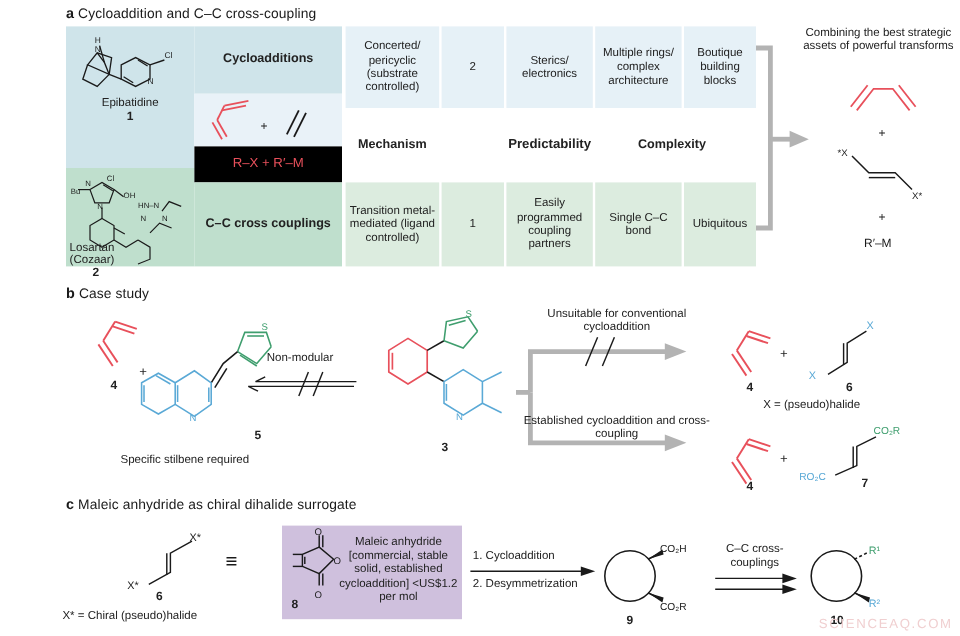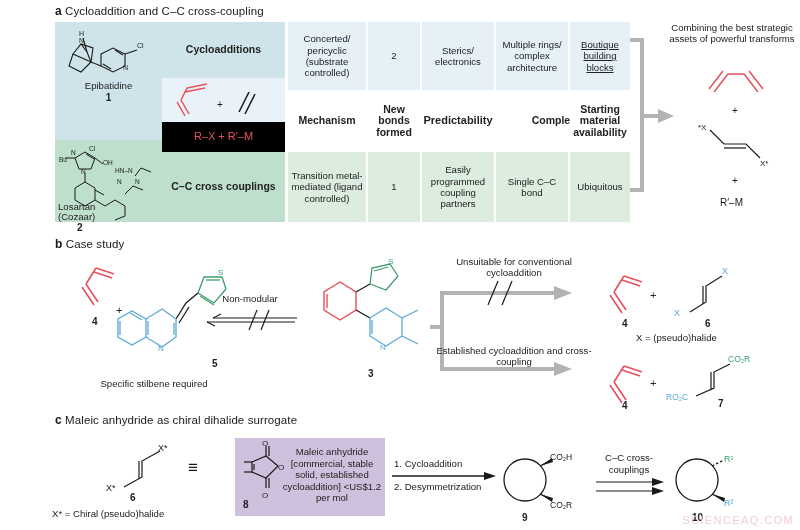--- a/index.html
+++ b/index.html
@@ -117,33 +117,31 @@
   </div>
 
   <div class="cell blue bold" style="left:107px;top:0;width:123px;height:56px;font-size:10.5px;">Cycloadditions</div>
   <div class="cell green bold" style="left:107px;top:130px;width:123px;height:70px;font-size:10.5px;">C–C cross couplings</div>
 
   <div class="cell blue-lt" style="left:233px;top:0;width:78px;height:68px;">Concerted/ pericyclic (substrate controlled)</div>
   <div class="cell white bold" style="left:233px;top:70px;width:78px;height:58px;font-size:10.5px;">Mechanism</div>
   <div class="cell green-lt" style="left:233px;top:130px;width:78px;height:70px;">Transition metal-mediated (ligand controlled)</div>
 
   <div class="cell blue-lt" style="left:313px;top:0;width:52px;height:68px;">2</div>
-  <div class="cell white bold" style="left:313px;top:70px;width:52px;height:58px;font-size:10.5px;">New bonds formed</div>
   <div class="cell green-lt" style="left:313px;top:130px;width:52px;height:70px;">1</div>
 
   <div class="cell blue-lt" style="left:367px;top:0;width:72px;height:68px;">Sterics/ electronics</div>
   <div class="cell white bold" style="left:367px;top:70px;width:72px;height:58px;font-size:11px;">Predictability</div>
   <div class="cell green-lt" style="left:367px;top:130px;width:72px;height:70px;">Easily programmed coupling partners</div>
 
   <div class="cell blue-lt" style="left:441px;top:0;width:72px;height:68px;">Multiple rings/ complex architecture</div>
   <div class="cell white bold" style="left:441px;top:70px;width:72px;height:58px;font-size:10.5px;margin-left:28px;">Complexity</div>
   <div class="cell green-lt" style="left:441px;top:130px;width:72px;height:70px;">Single C–C bond</div>
 
-  <div class="cell blue-lt" style="left:515px;top:0;width:60px;height:68px;text-decoration:underline;">Boutique building blocks</div>
-  <div class="cell white bold" style="left:515px;top:70px;width:60px;height:58px;font-size:10.5px;">Starting material availability</div>
+  <div class="cell blue-lt" style="left:515px;top:0;width:60px;height:68px;">Boutique building blocks</div>
   <div class="cell green-lt" style="left:515px;top:130px;width:60px;height:70px;">Ubiquitous</div>
 </div>
 
 <svg class="abs" style="left:628px;top:30px;" width="52" height="170">
   <g stroke="#b3b3b3" stroke-width="4" fill="none">
     <path d="M2,10 L14,10 L14,160 L2,160"></path>
     <path d="M14,86 L32,86"></path>
   </g>
   <path d="M30,79 L46,86 L30,93 Z" fill="#b3b3b3"></path>
 </svg>

